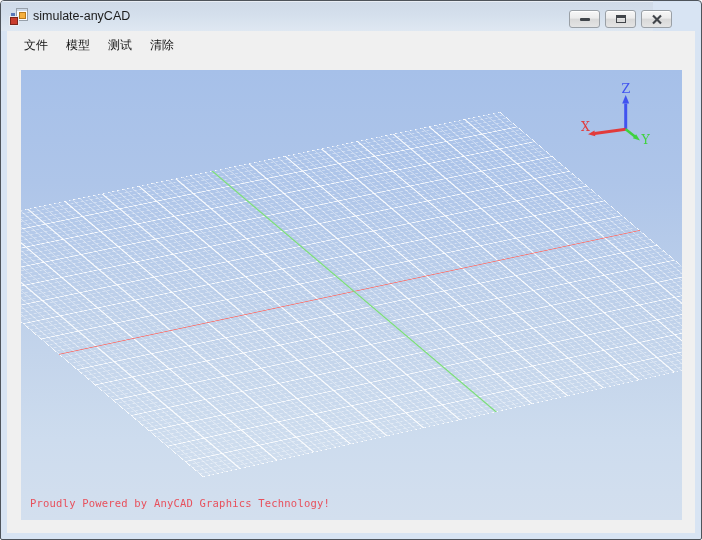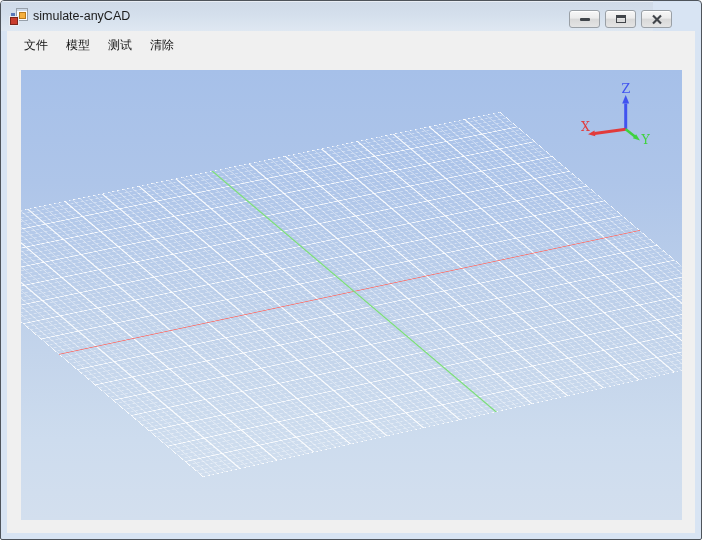--- a/index.html
+++ b/index.html
@@ -279,15 +279,16 @@
       <line id="tx" x1="59.7" y1="51.3" x2="28.5" y2="55.5" stroke="#e23b3b" stroke-width="3"></line>
       <polygon id="txa" points="22,56.3 28.5,52.6 29.3,58.2" fill="#e23b3b"></polygon>
 
       <line id="ty" x1="59.7" y1="51.3" x2="69.5" y2="59" stroke="#3fd23f" stroke-width="2.6"></line>
       <polygon id="tya" points="74,62.5 66.9,60.3 70.1,56.2" fill="#3fd23f"></polygon>
       <text id="tzl" x="55.5" y="15" fill="#4053f0">Z</text>
       <text id="txl" x="15" y="52.5" fill="#e23b3b">X</text>
       <text id="tyl" x="75.5" y="66" fill="#3fd23f">Y</text>
     </svg>
 
+    <div class="watermark" style="color: rgb(232, 80, 92);">Proudly Powered by AnyCAD Graphics Technology!</div>
   </div>
 
 </div>
 
 </body></html>

